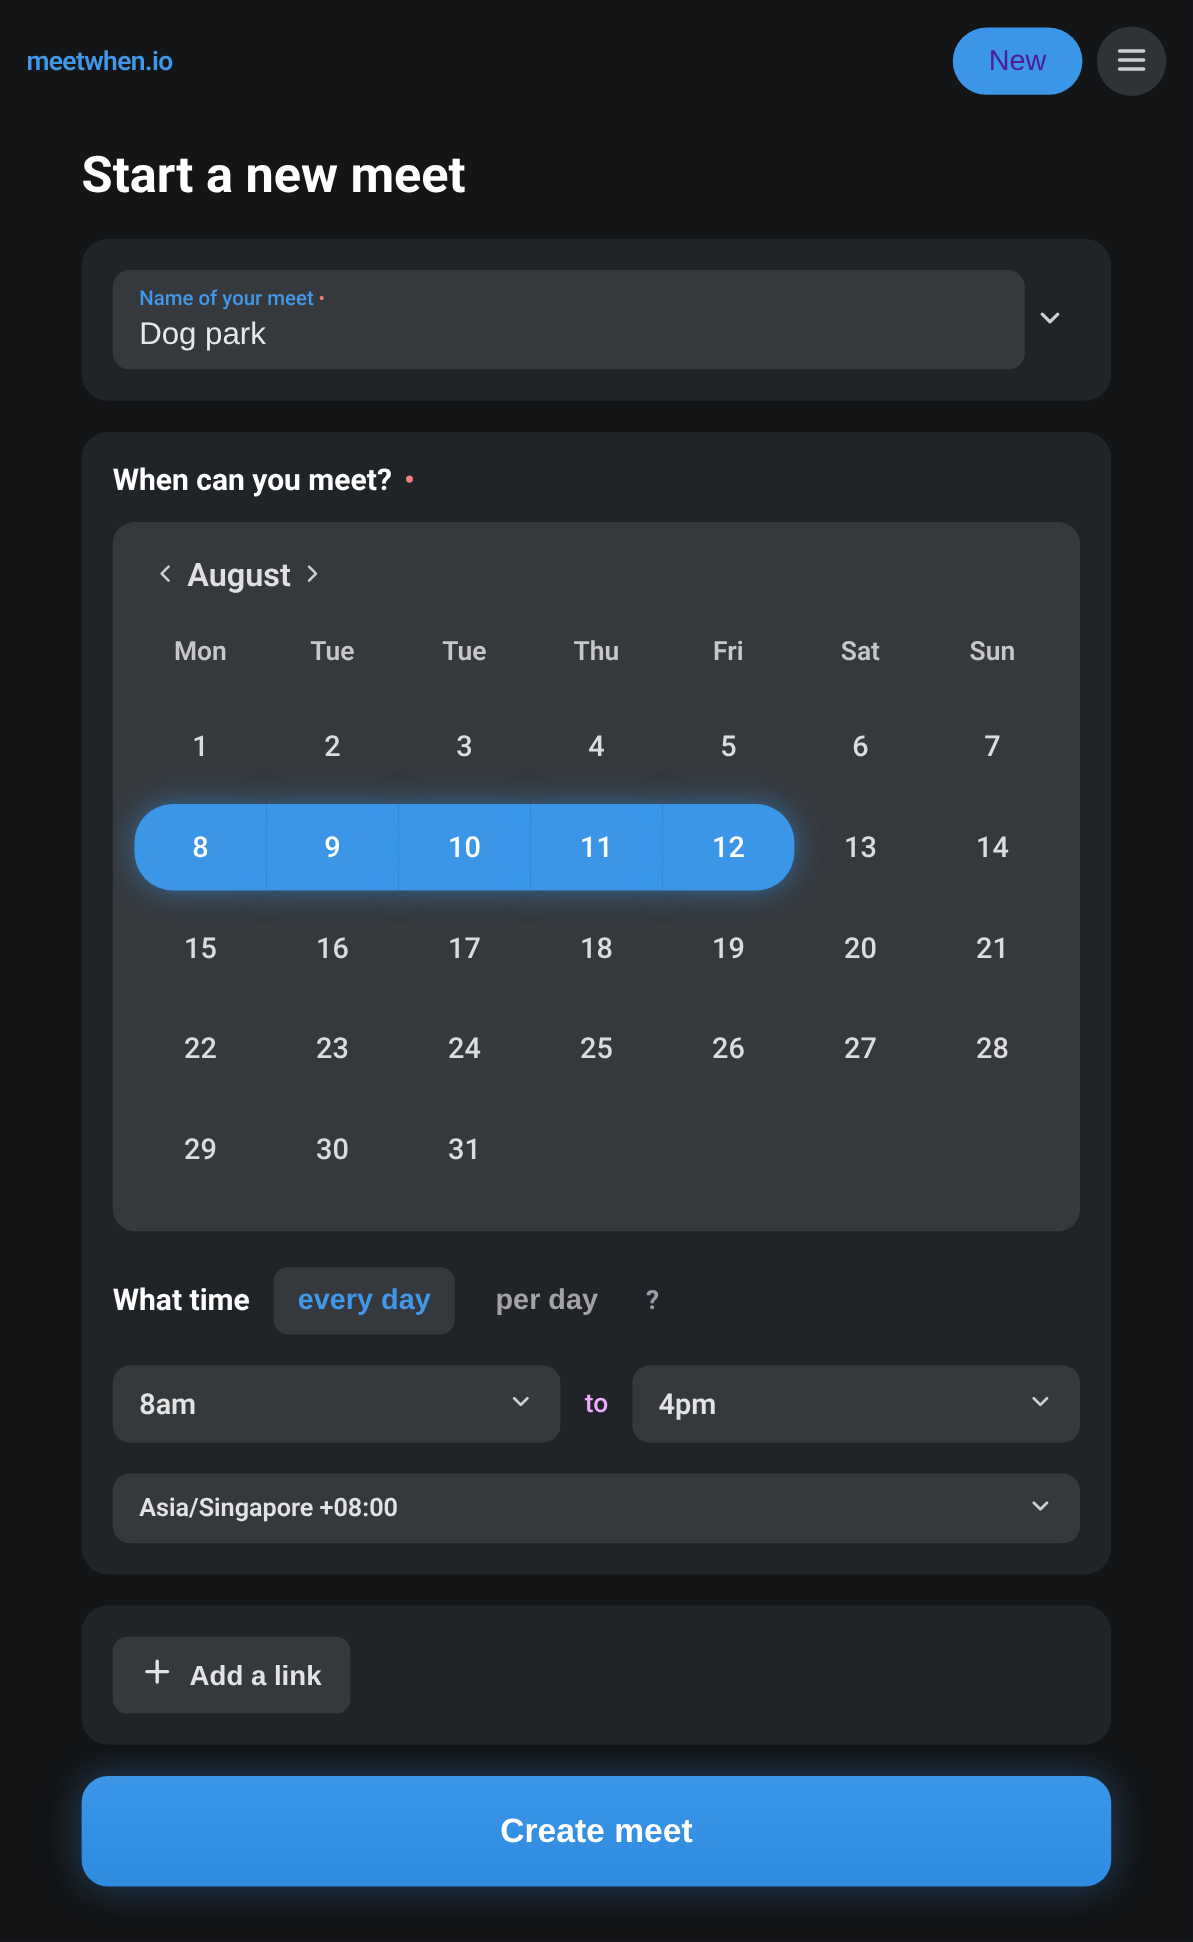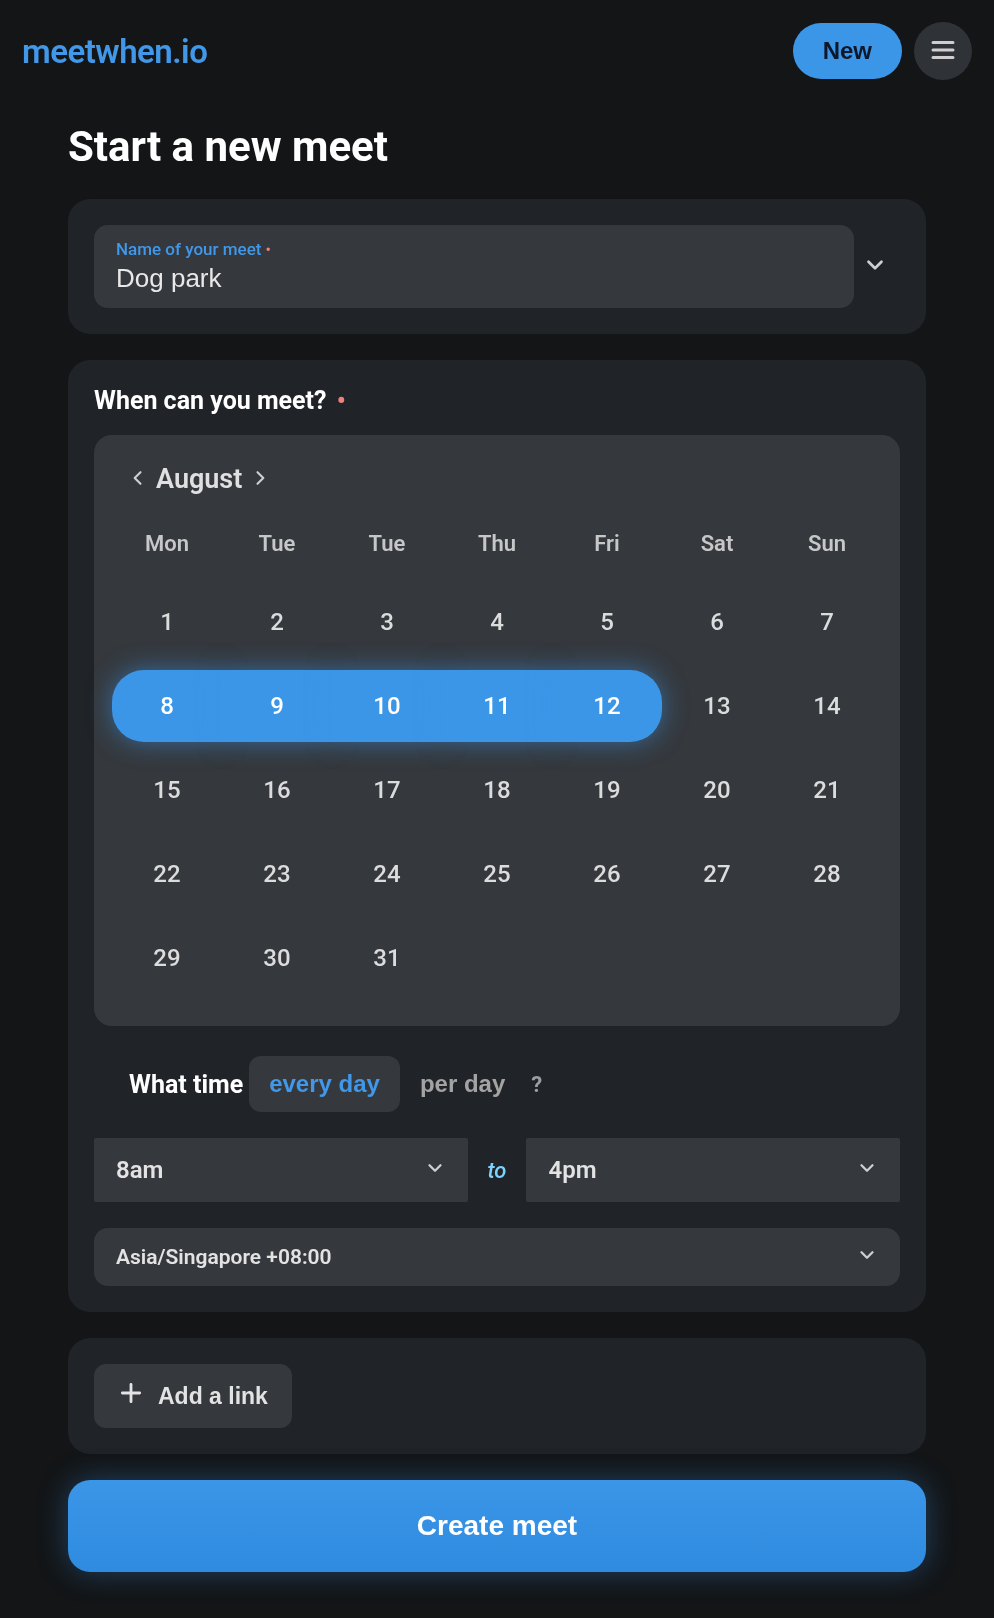--- a/index.html
+++ b/index.html
@@ -12,33 +12,33 @@
     padding-bottom: 40px;
   }
   .header {
     display: flex;
     align-items: center;
     justify-content: space-between;
     padding: 22px 22px;
   }
   .logo {
     color: #4197e8;
-    font-size: 33px;
+    font-size: 22px;
     font-weight: 600;
     letter-spacing: -0.5px;
   }
   .header-right { display: flex; gap: 12px; align-items: center; }
   .new-btn {
     background: #3b96e8;
-    color: #0f172a;
+    color: #4c1d95;
     border: none;
     border-radius: 999px;
     padding: 14px 30px;
     font-size: 24px;
-    font-weight: 700;
+    font-weight: 400;
     cursor: pointer;
   }
   .menu-btn {
     background: #2f3338;
     border: none;
     border-radius: 50%;
     width: 58px;
     height: 58px;
     display: flex;
     align-items: center;
@@ -158,23 +158,23 @@
     color: #fff;
     box-shadow: 0 0 24px rgba(59,150,232,0.55);
   }
   .day.sel-start { border-radius: 32px 0 0 32px; }
   .day.sel-end { border-radius: 0 32px 32px 0; }
   .day.empty { cursor: default; }
 
   .time-row {
     display: flex;
     align-items: center;
+    gap: 14px;
     margin-top: 30px;
     margin-bottom: 26px;
-    margin-left: 35px;
   }
   .time-label {
     color: #fff;
     font-size: 25px;
     font-weight: 700;
     margin-right: 6px;
   }
   .pill {
     border: none;
     border-radius: 12px;
@@ -200,37 +200,36 @@
 
   .time-selects {
     display: flex;
     align-items: center;
     gap: 20px;
     margin-bottom: 26px;
   }
   .select {
     flex: 1;
     background: #35393e;
-    border-radius: 2px;
+    border-radius: 14px;
     padding: 18px 22px;
     display: flex;
     align-items: center;
     justify-content: space-between;
     cursor: pointer;
   }
   .select-val {
     color: #e3e3e3;
     font-size: 24px;
     font-weight: 600;
   }
   .to-label {
-    color: #7dd3fc;
+    color: #f0abfc;
     font-size: 22px;
     font-weight: 500;
-    font-style: italic;
   }
   .tz-select {
     background: #35393e;
     border-radius: 14px;
     padding: 16px 22px;
     display: flex;
     align-items: center;
     justify-content: space-between;
     cursor: pointer;
     gap: 43px;

